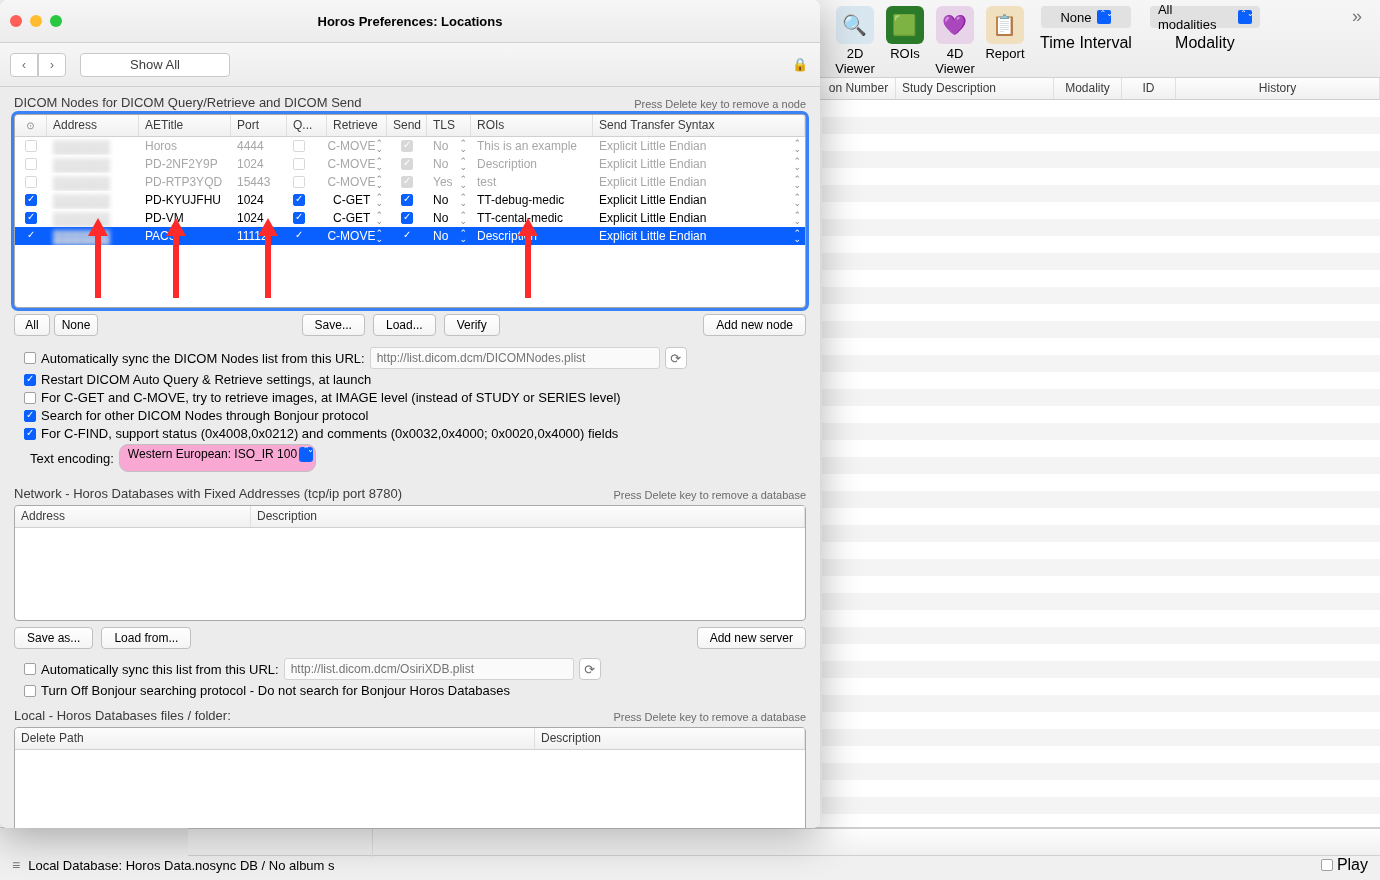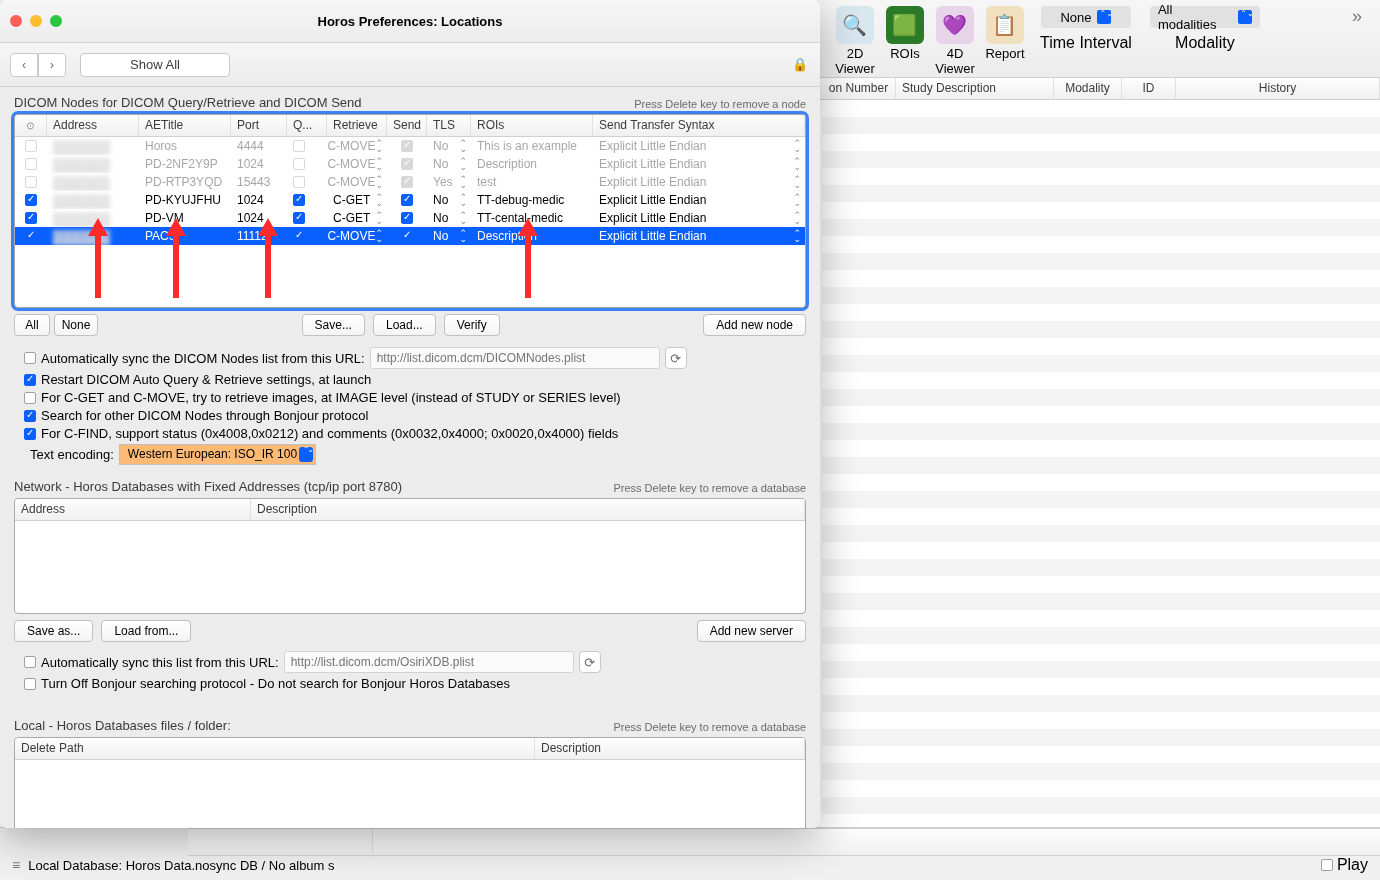--- a/index.html
+++ b/index.html
@@ -32,21 +32,21 @@
 .td.disabled,.tr.disabled .td{color:#a7a7a7}
 .cb{width:12px;height:12px;border:1px solid #a0a0a0;border-radius:2px;background:#fff;display:inline-block;position:relative}
 .cb.on{background:#0a60ff;border-color:#0a60ff}
 .cb.on::after{content:"✓";color:#fff;font-size:10px;position:absolute;left:1px;top:-2px}
 .cb.dis{opacity:.4}
 .cb.dis.on{background:#a0a0a0;border-color:#a0a0a0}
 .option{display:flex;align-items:center;gap:5px;font-size:13px;margin:3px 0 3px 10px;color:#3b3b3b}
 .macbtn{height:22px;border:1px solid #c0c0c0;background:linear-gradient(#fff,#f4f4f4);border-radius:4px;padding:0 12px;font-size:12px;line-height:20px;display:inline-block;text-align:center}
 .btnrow{display:flex;gap:8px;margin-top:6px;align-items:center}
 .input{height:22px;border:1px solid #d3d3d3;background:#fafafa;border-radius:3px;padding:0 6px;font-size:12px;color:#8a8a8a}
-.select{height:21px;border:1px solid #c0c0c0;background:#fdba74;border-radius:0;padding:0 18px 0 8px;font-size:12px;position:relative;display:inline-block;line-height:19px}
+.select{height:28px;border:1px solid #c0c0c0;background:#f9a8d4;border-radius:9px;padding:0 18px 0 8px;font-size:12px;position:relative;display:inline-block;line-height:19px}
 .select::after{content:"";position:absolute;right:2px;top:2px;width:14px;height:15px;background:#0a60ff;border-radius:3px}
 .select::before{content:"⌃⌄";position:absolute;right:3px;top:1px;font-size:8px;color:#fff;z-index:1;line-height:8px;letter-spacing:-2px;display:flex;flex-direction:column}
 .refresh{width:22px;height:22px;border:1px solid #c9c9c9;border-radius:4px;display:flex;align-items:center;justify-content:center;font-size:13px;color:#6b6b6b;background:#fff}
 
 .c0{width:32px;text-align:center;justify-content:center}.c1{width:92px}.c2{width:92px}.c3{width:56px}.c4{width:40px}.c5{width:60px;justify-content:flex-end}.c6{width:40px;justify-content:center}.c7{width:44px;justify-content:flex-end}.c8{width:122px}.c9{width:180px}
 .dd{font-size:9px;color:#888;margin-left:auto;letter-spacing:-2px;line-height:6px}
 .tr.sel .dd{color:#fff}
 .blur{filter:blur(2px);color:#ddd!important}
 
 .arrow{position:absolute;color:#ff2a2a}
@@ -384,21 +384,21 @@
         <span class="cb"></span>
         <span>Automatically sync this list from this URL:</span>
       <input class="input" style="width: 290px;" placeholder="http://list.dicom.dcm/OsiriXDB.plist">
       <span class="refresh">⟳</span>
     </div>
     <div class="option">
         <span class="cb"></span>
         <span>Turn Off Bonjour searching protocol - Do not search for Bonjour Horos Databases</span>
       </div>
 
-    <div class="sect-h" style="margin-top:27px">
+    <div class="sect-h" style="margin-top:10px">
       <span class="name">Local - Horos Databases files / folder:</span>
       <span class="hint">Press Delete key to remove a database</span>
     </div>
     <div class="tablewrap" style="height:116px">
       <div class="thead">
         <div class="th" style="width:520px">Delete Path</div>
         <div class="th" style="flex:1">Description</div>
       </div>
     </div>
     <div class="btnrow">

